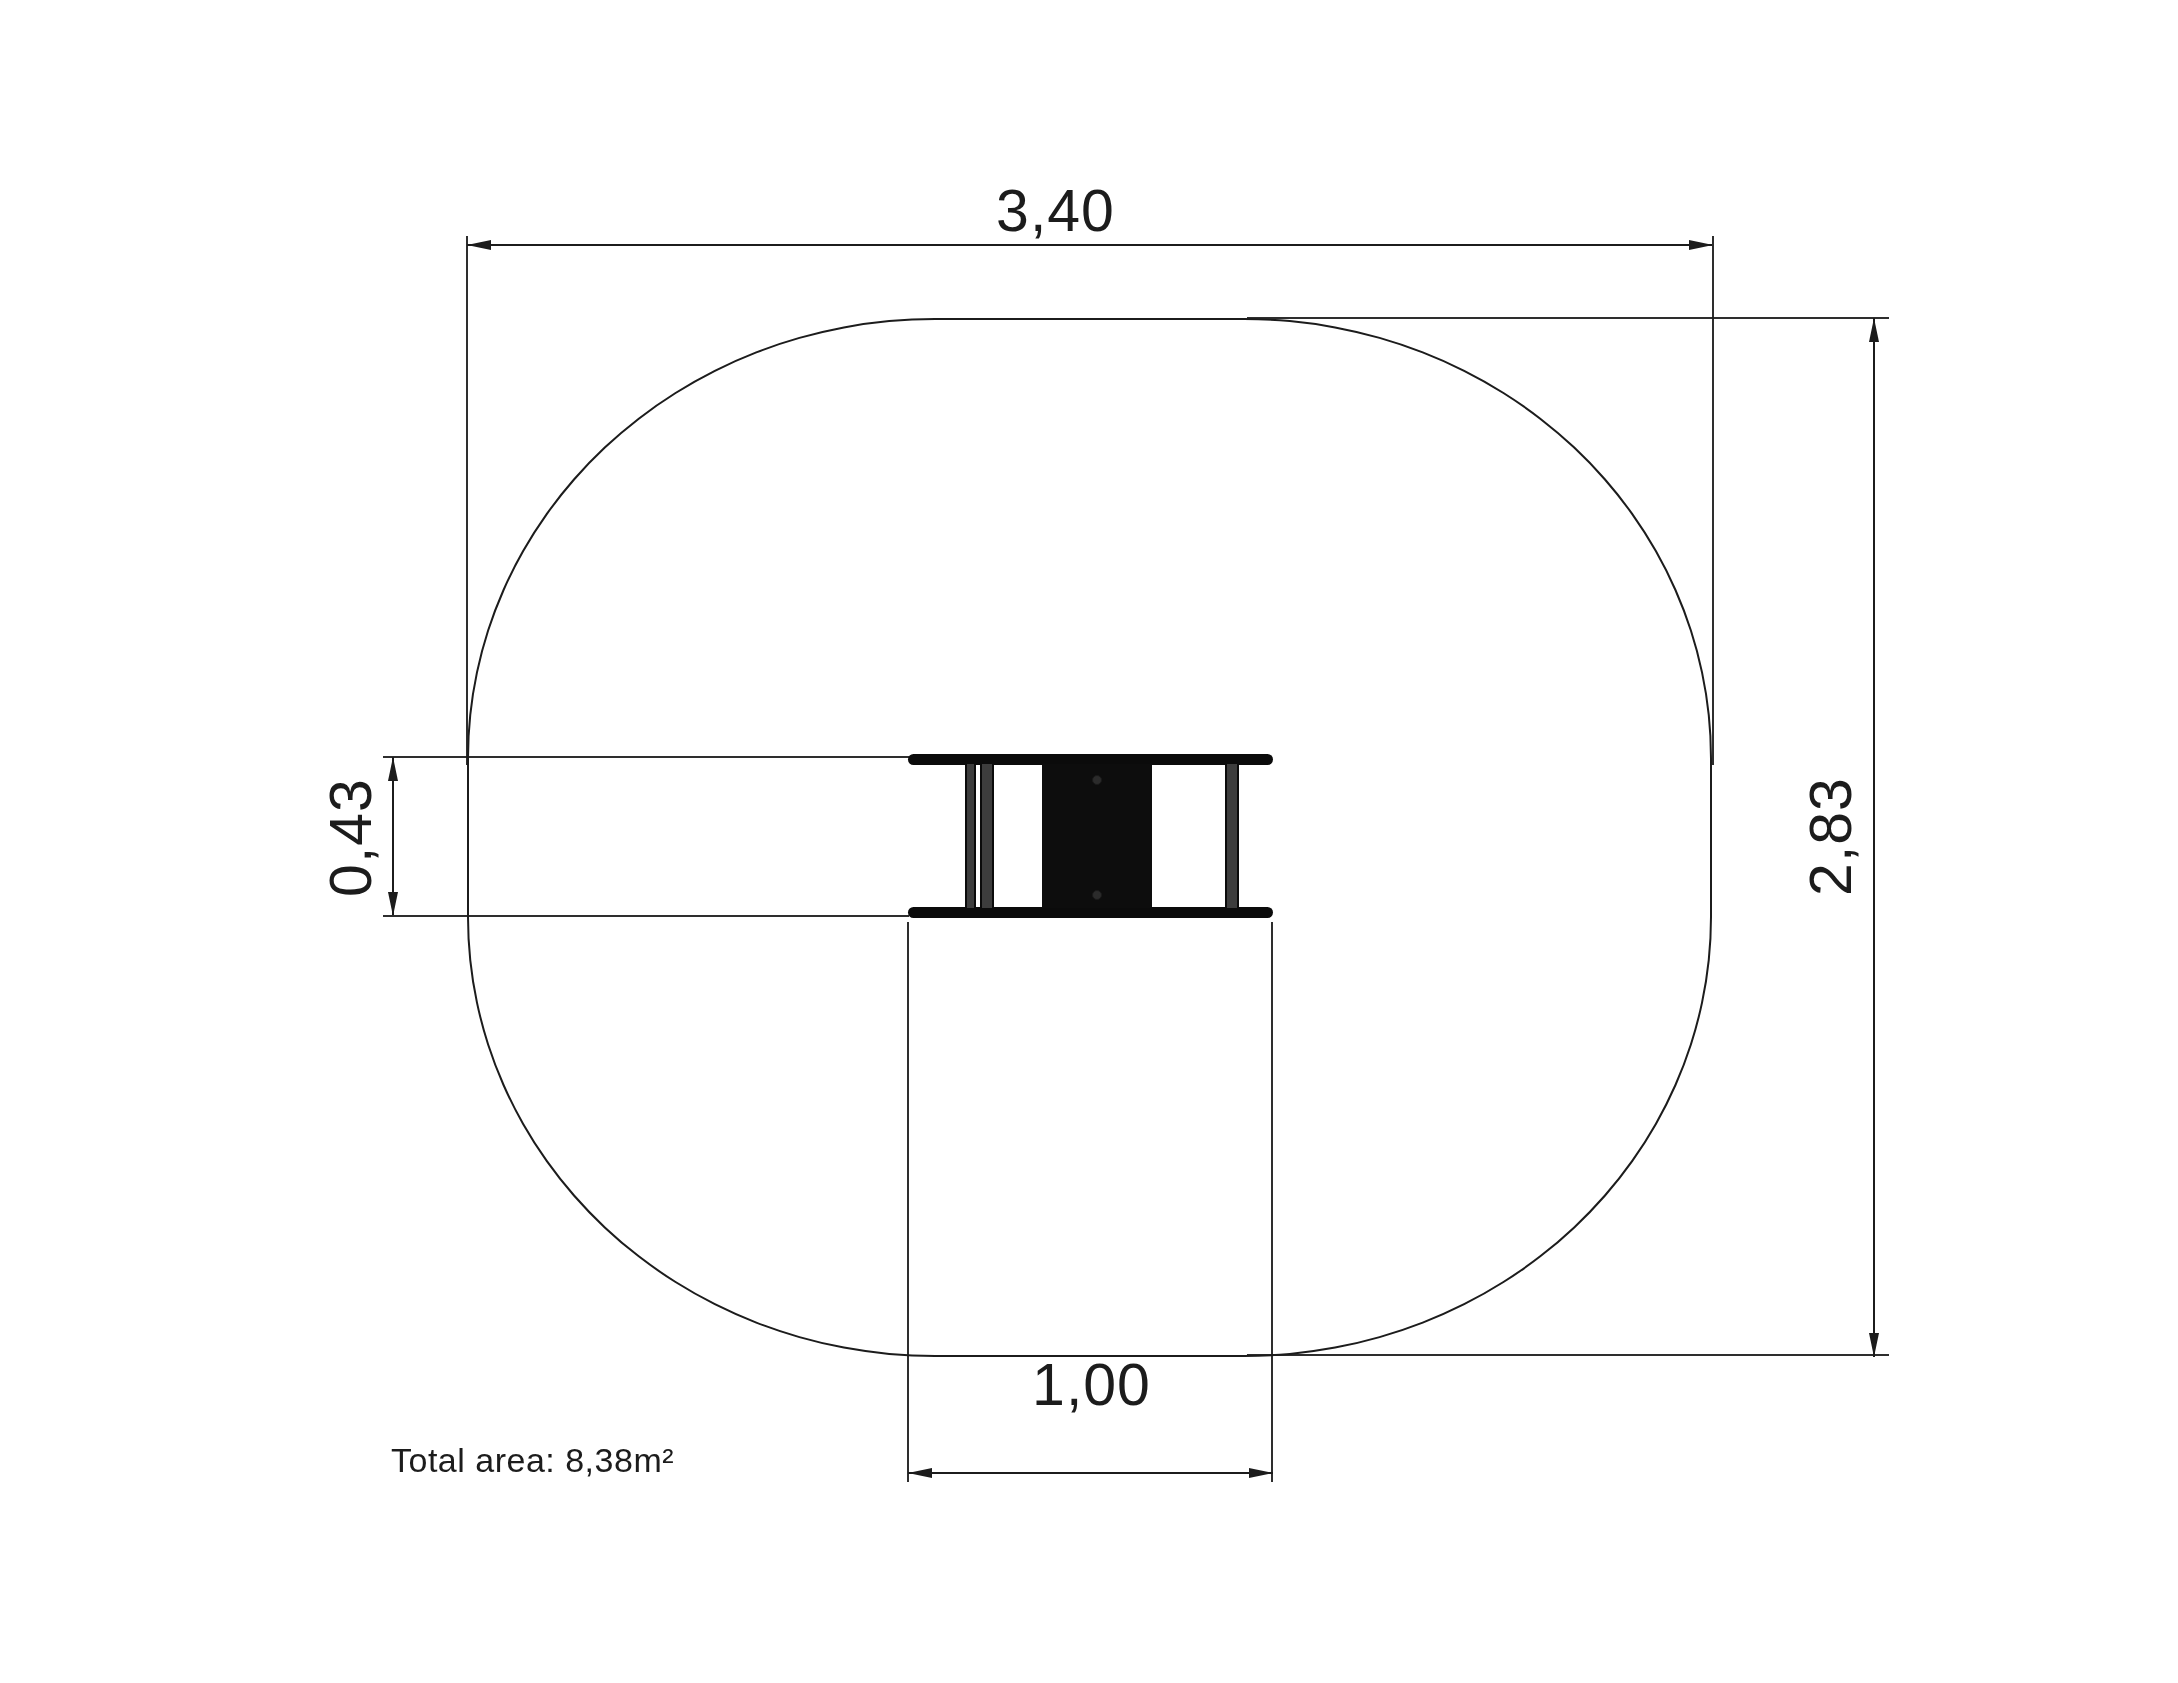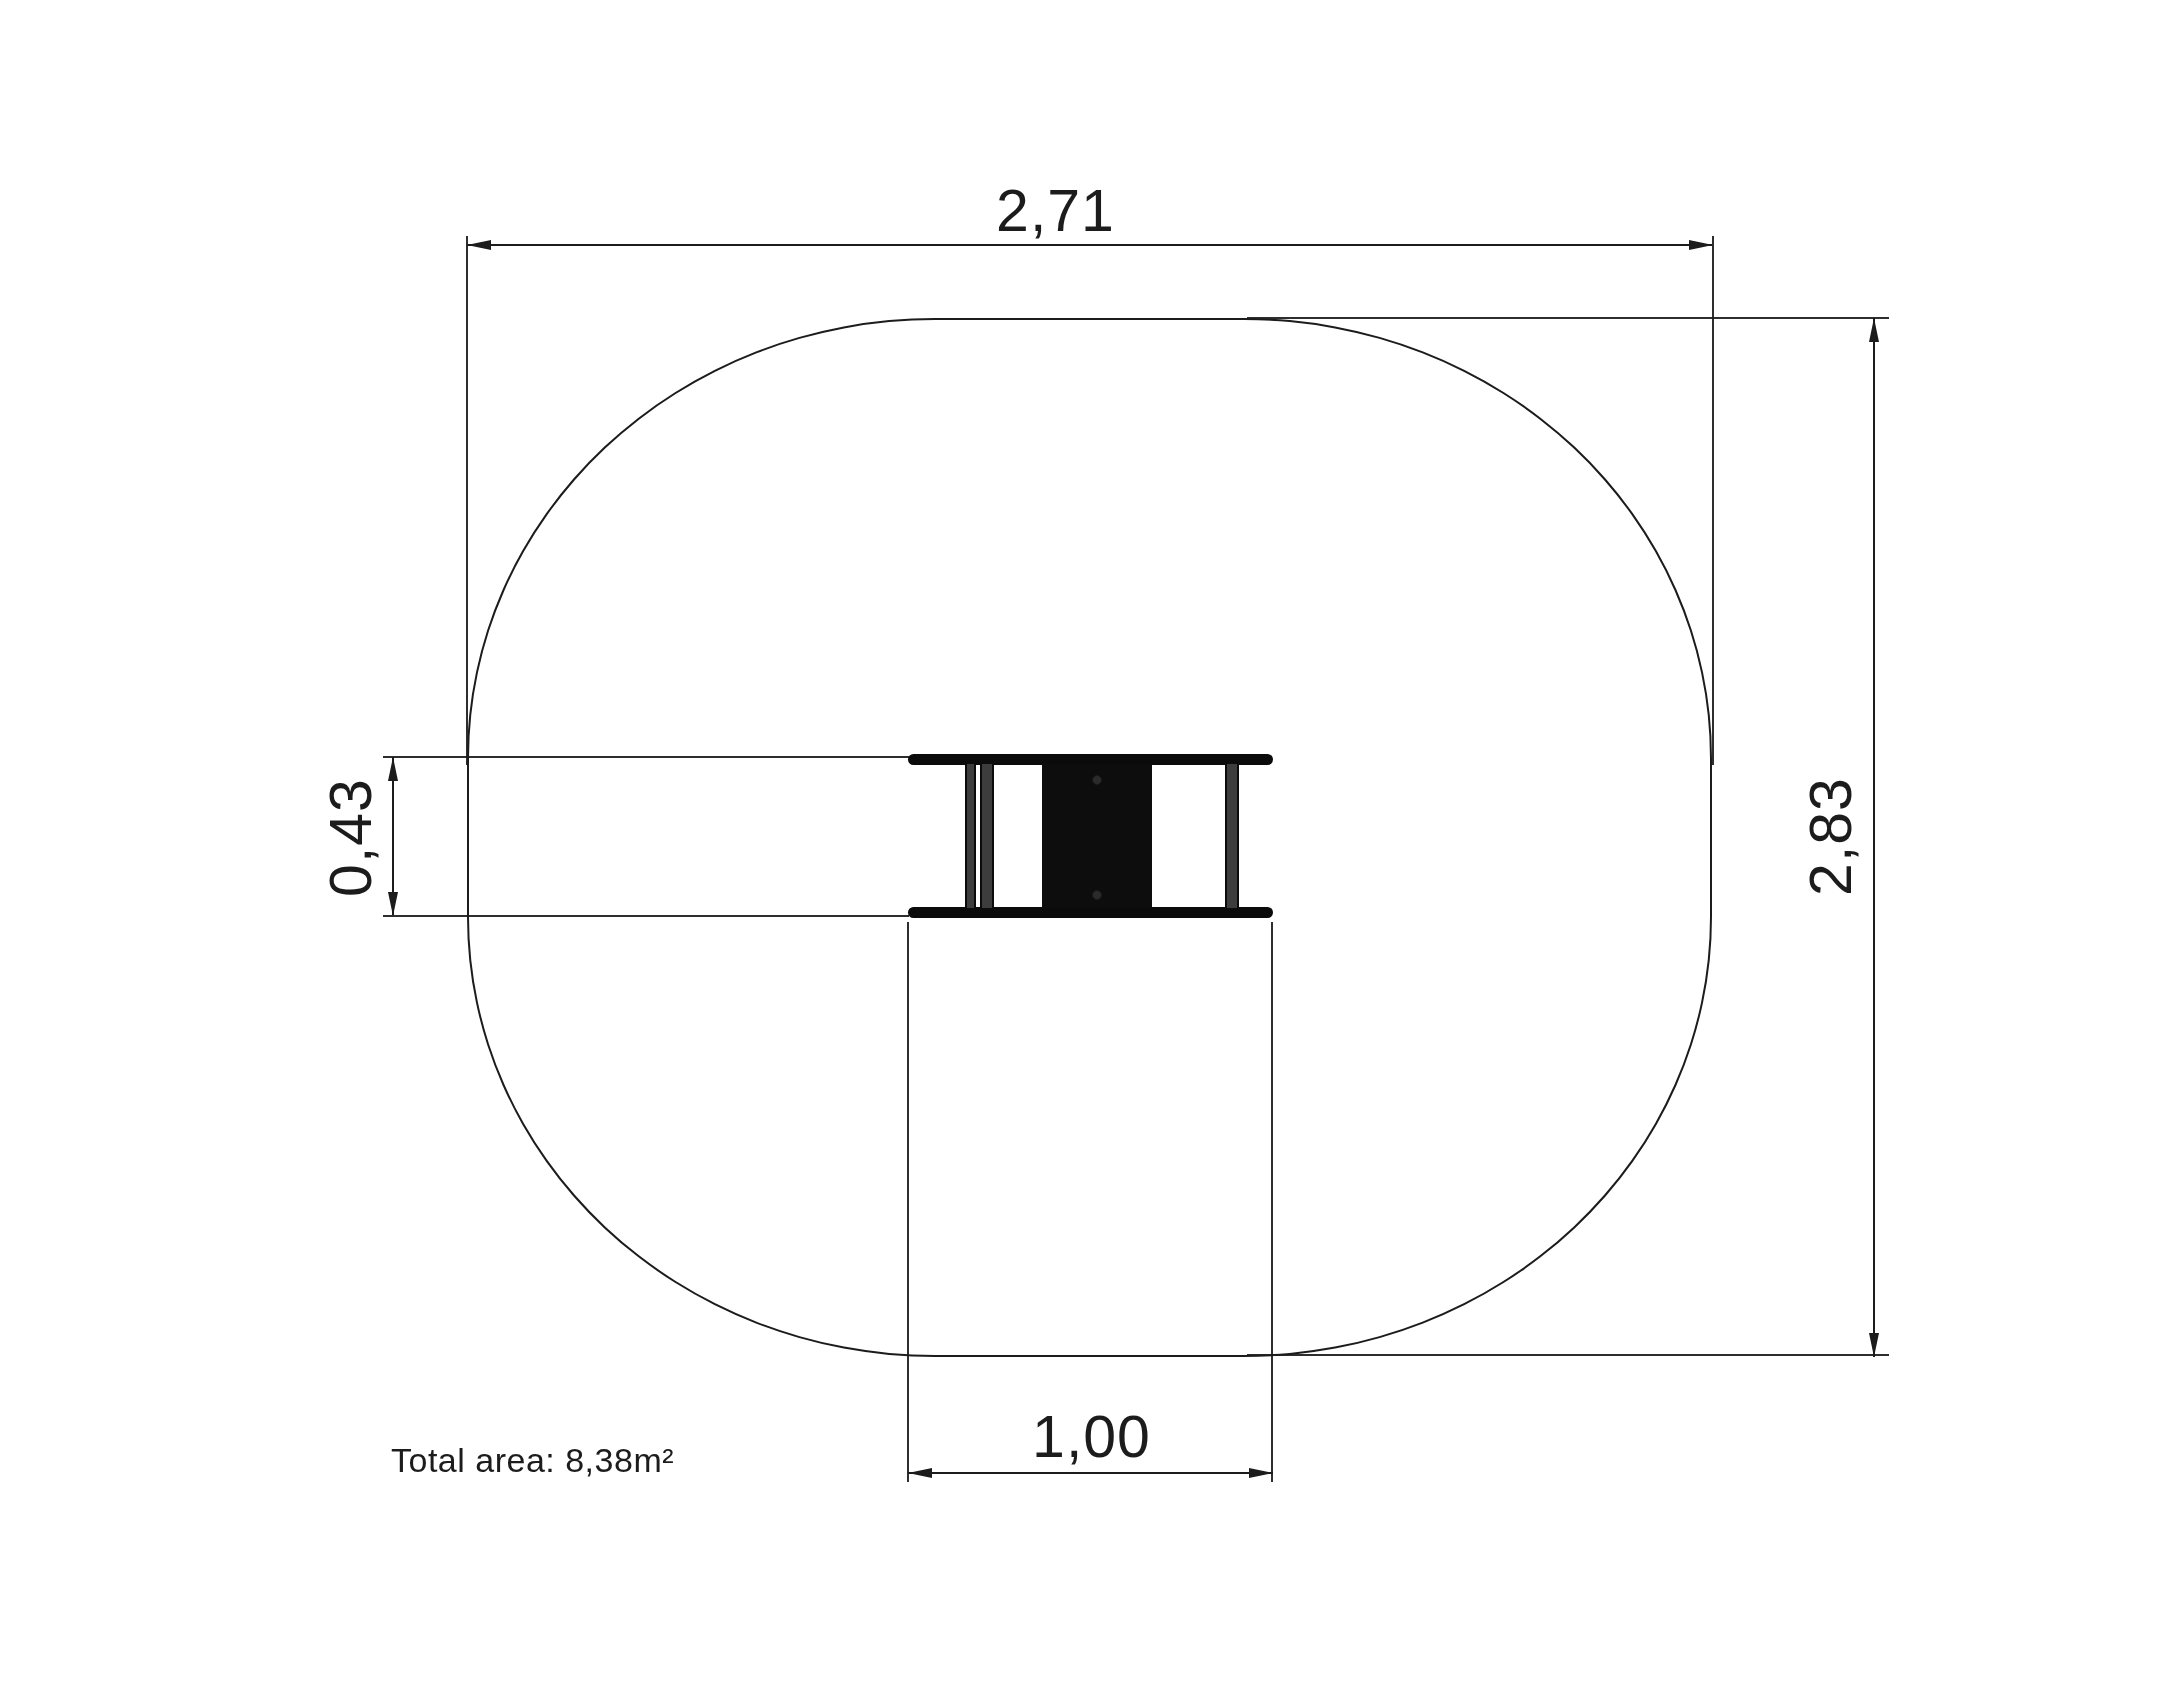--- a/index.html
+++ b/index.html
@@ -75,42 +75,42 @@
     box-sizing:border-box;
   }
 </style>
 </head>
 <body>
 
 <div id="canvas">
 
   <div class="abs zone"></div>
 
-  <div class="abs dimtext" style="left:907px;top:182px;width:297px;">2,71</div>
+  <div class="abs dimtext" style="left:907px;top:182px;width:297px;">3,40</div>
   <div class="abs hline" style="left:467px;top:244px;width:1245px;"></div>
   <div class="abs ah ah-left" style="left:467px;top:240px;"></div>
   <div class="abs ah ah-right" style="left:1689px;top:240px;"></div>
   <div class="abs vline thin" style="left:466px;top:236px;height:529px;"></div>
   <div class="abs vline thin" style="left:1712px;top:236px;height:529px;"></div>
 
   <div class="abs dimtext rot" style="left:1732px;top:807px;width:198px;height:59px;">2,83</div>
   <div class="abs vline" style="left:1873px;top:318px;height:1039px;"></div>
   <div class="abs ah ah-up" style="left:1869px;top:318px;"></div>
   <div class="abs ah ah-down" style="left:1869px;top:1333px;"></div>
   <div class="abs hline thin" style="left:1247px;top:317px;width:642px;"></div>
   <div class="abs hline thin" style="left:1247px;top:1354px;width:642px;"></div>
 
   <div class="abs dimtext rot" style="left:252px;top:808px;width:198px;height:59px;">0,43</div>
   <div class="abs vline" style="left:392px;top:757px;height:158px;"></div>
   <div class="abs ah ah-up" style="left:388px;top:757px;"></div>
   <div class="abs ah ah-down" style="left:388px;top:892px;"></div>
   <div class="abs hline thin" style="left:383px;top:756px;width:526px;"></div>
   <div class="abs hline thin" style="left:383px;top:915px;width:526px;"></div>
 
-  <div class="abs dimtext" style="left:943px;top:1408px;width:297px;">1,00</div>
+  <div class="abs dimtext" style="left:943px;top:1356px;width:297px;">1,00</div>
   <div class="abs hline" style="left:908px;top:1472px;width:365px;"></div>
   <div class="abs ah ah-left" style="left:908px;top:1468px;"></div>
   <div class="abs ah ah-right" style="left:1249px;top:1468px;"></div>
   <div class="abs vline thin" style="left:907px;top:922px;height:560px;"></div>
   <div class="abs vline thin" style="left:1271px;top:922px;height:560px;"></div>
 
   <div class="abs platform" style="top:754px;"></div>
   <div class="abs platform" style="top:907px;"></div>
   <div class="abs hub">
     <div class="abs bolt" style="left:50px;top:11px;"></div>

